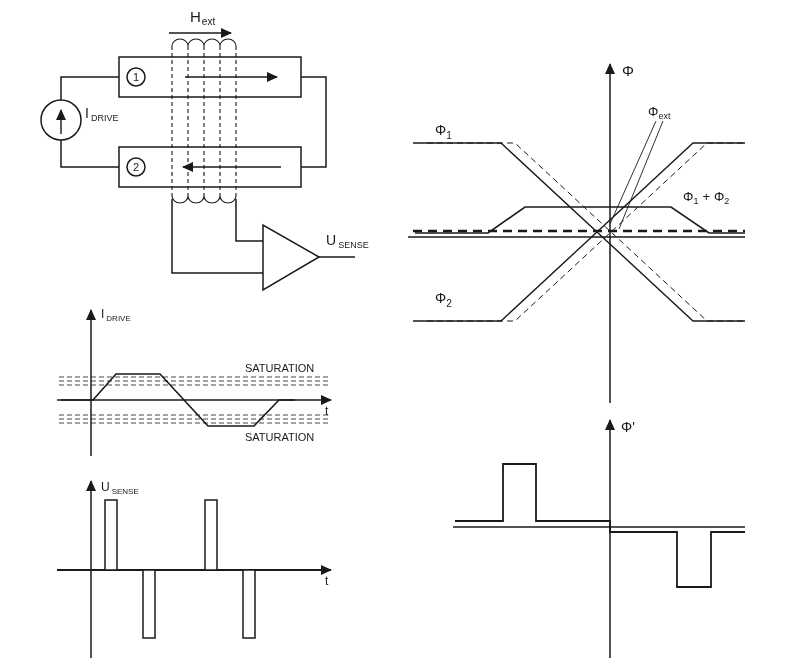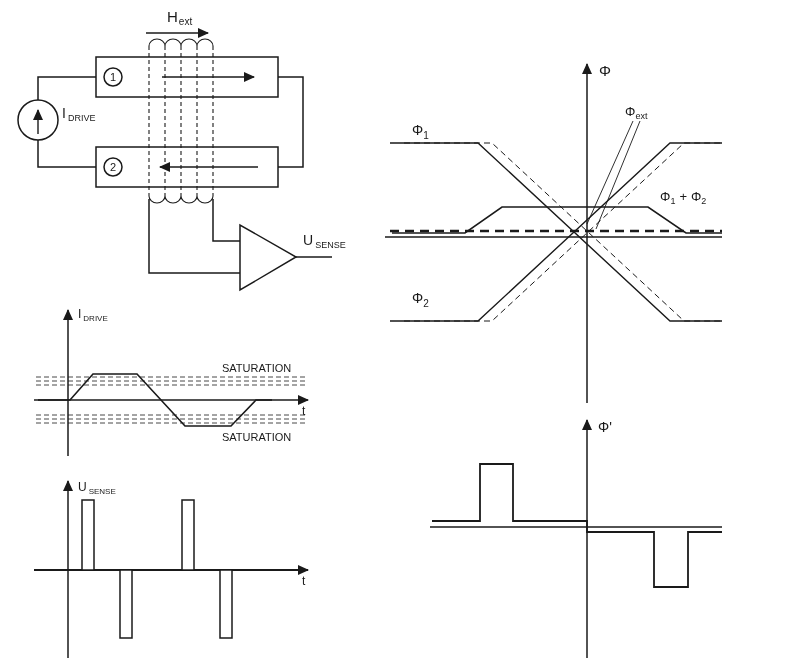--- a/index.html
+++ b/index.html
@@ -1,17 +1,17 @@
 <!DOCTYPE html>
 <html style="--ink: #1a1a1a; --bg: #ffffff;"><head>
 <meta charset="utf-8">
 <style>
   :root { --ink:#1a1a1a; --bg:#ffffff; }
   html,body { margin:0; padding:0; background:var(--bg); }
-  .stage { width:722px; height:665px; background:var(--bg); position:relative; overflow:hidden; }
+  .stage { width:722px; height:665px; background:var(--bg); position:relative; overflow:hidden;padding-left:23px; }
   svg { display:block; }
   svg text { font-family:"Liberation Sans", sans-serif; fill:var(--ink); }
   .ln   { stroke:var(--ink); fill:none; stroke-width:1.5; stroke-linecap:butt; stroke-linejoin:miter; }
   .thin { stroke-width:0.9; }
   .w14  { stroke-width:1.4; }
   .w16  { stroke-width:1.6; }
   .w18  { stroke-width:1.8; }
   .w2   { stroke-width:2; }
   .coil { stroke-width:1.1; }
   .coildash { stroke-width:1.1; stroke-dasharray:4 3; }

